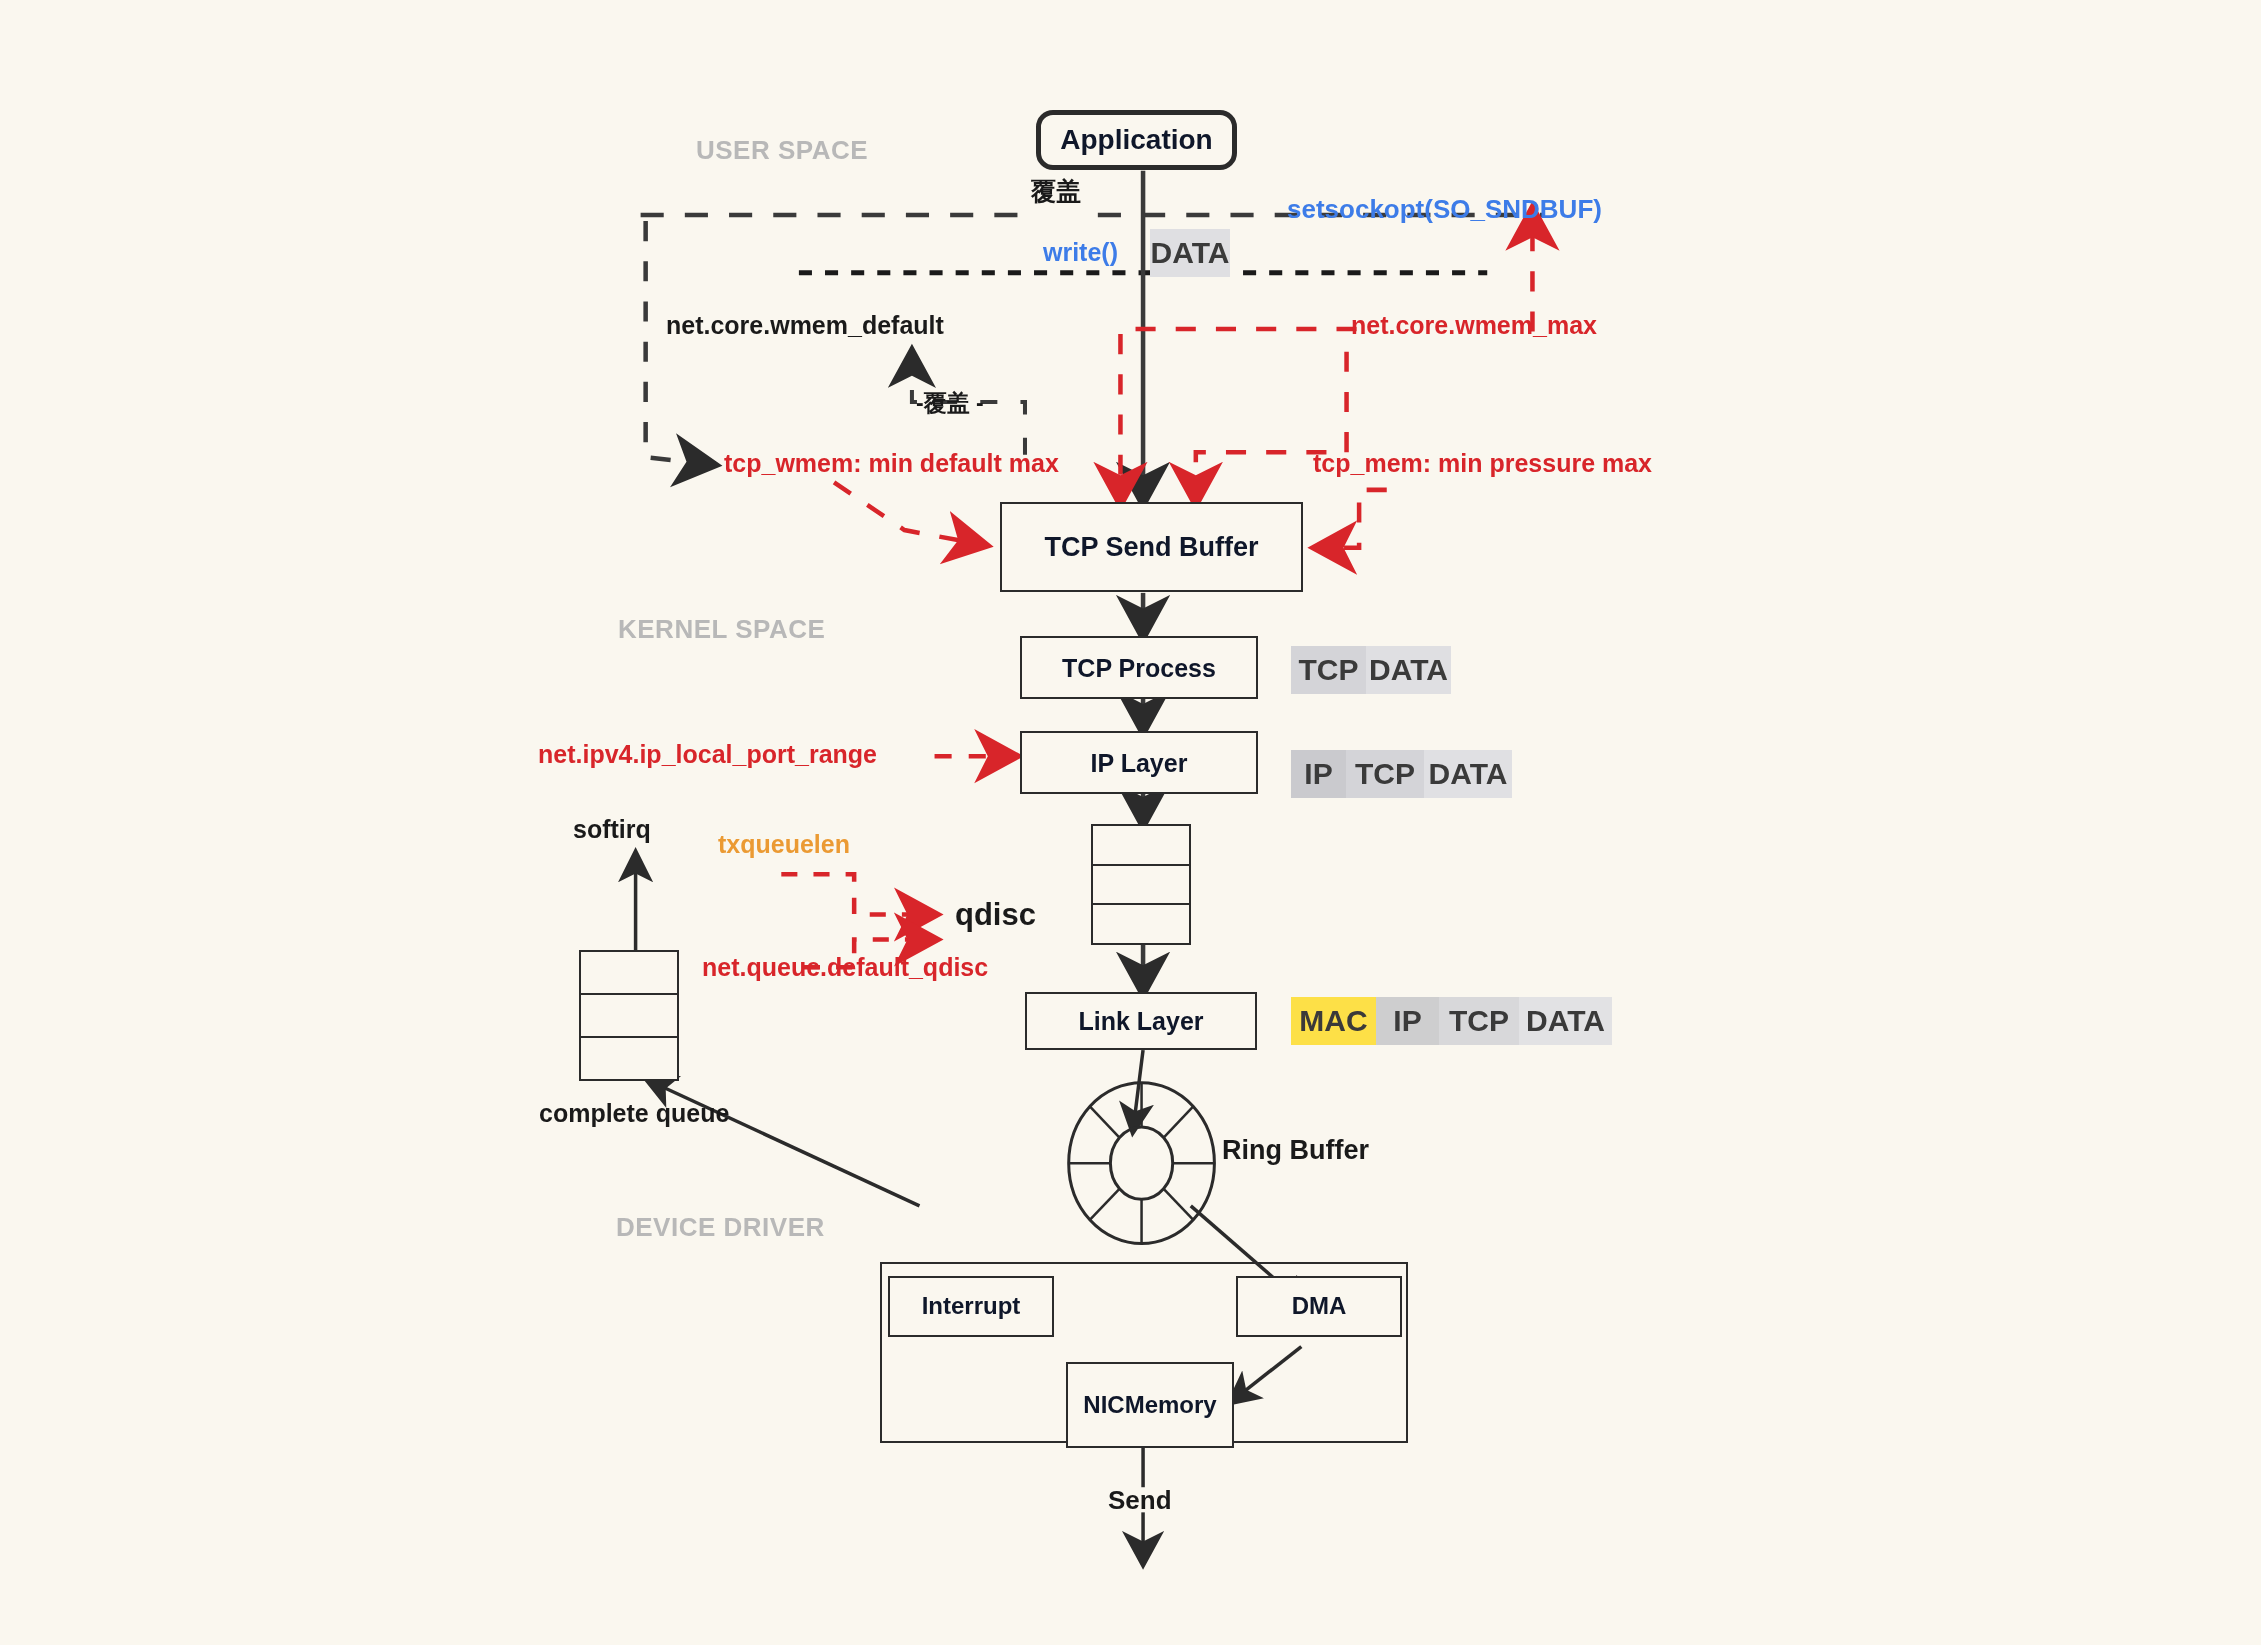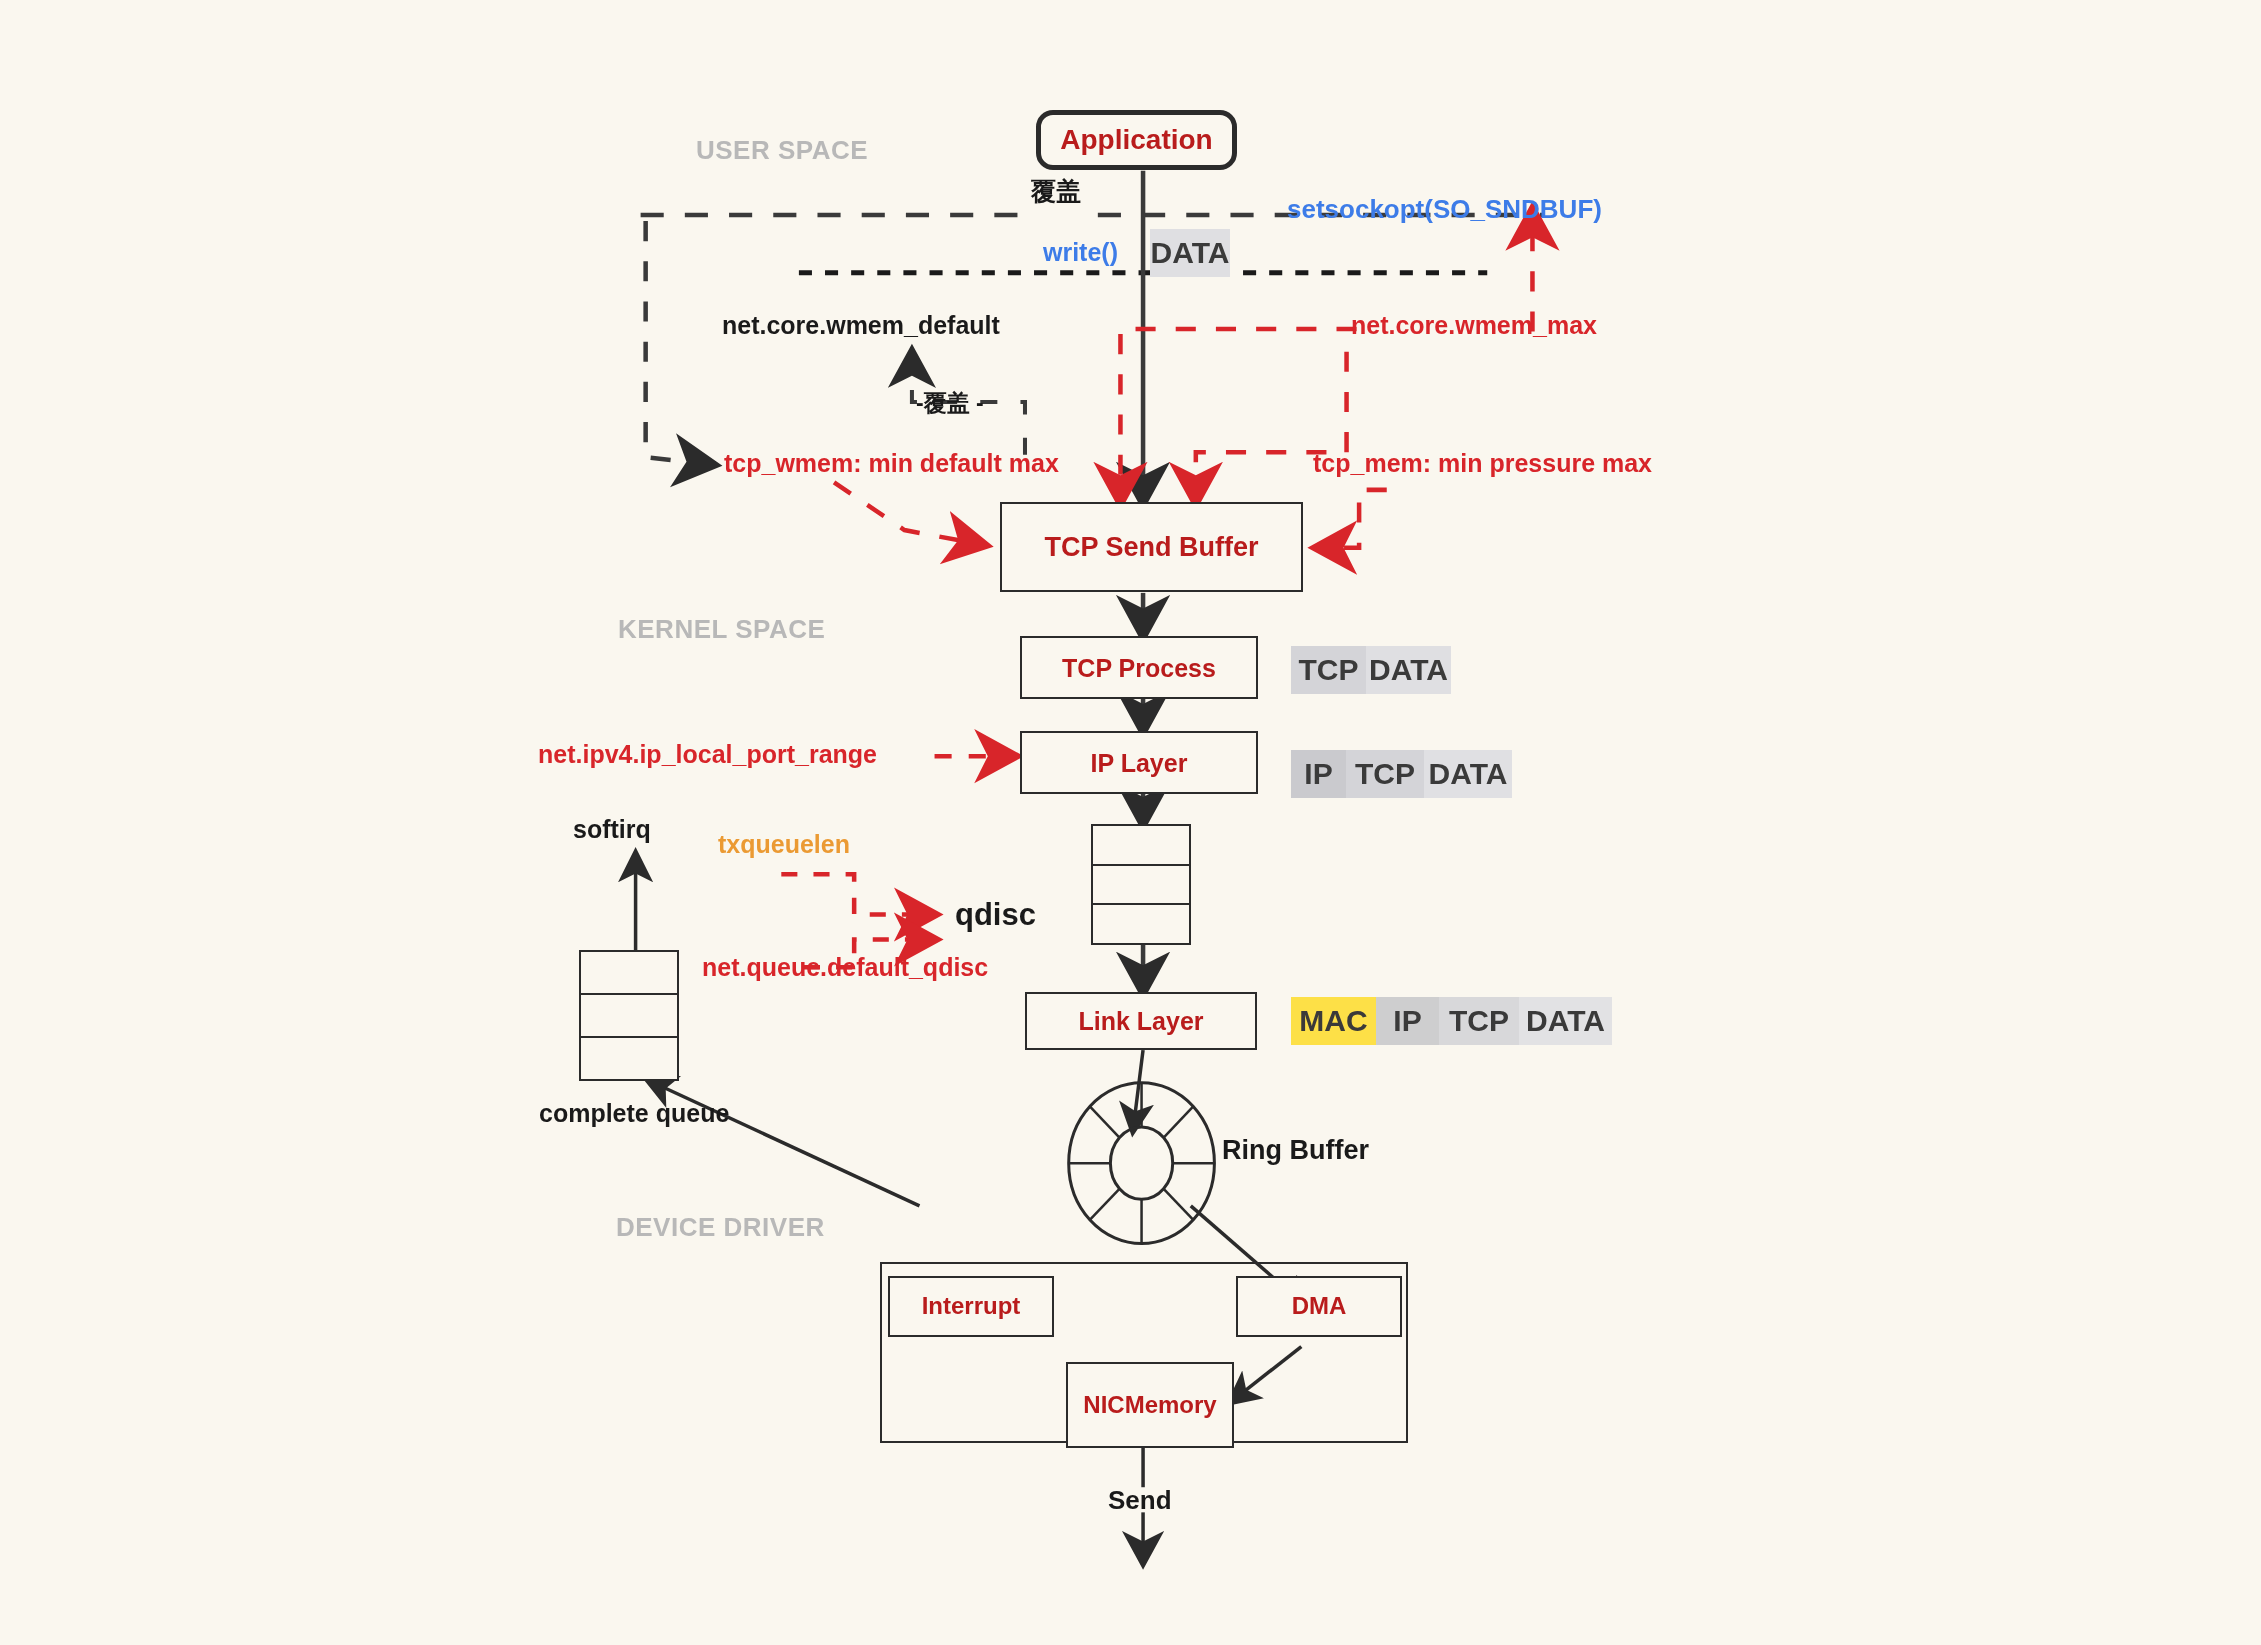--- a/index.html
+++ b/index.html
@@ -42,21 +42,21 @@
   
   .node {
     position: absolute;
     box-sizing: border-box;
     background: #faf7ef;
     border: 2.5px solid #2b2b2b;
     display: flex;
     align-items: center;
     justify-content: center;
     font-weight: bold;
-    color: #b91c1c;
+    color: #0f172a;
     text-align: center;
     line-height: 1.12;
   }
   .node.rounded {
     border-radius: 17px;
     border-width: 5px;
   }
   .node.thin { border-width: 2px; }
 
   
@@ -241,21 +241,21 @@
     <div class="cell" style="width:80px; background:#d8d8da;">TCP</div>
     <div class="cell" style="width:93px; background:#e2e2e4;">DATA</div>
   </div>
 
   <div class="lbl dark" style="left:1031px; top:179px; font-size:25px;">覆盖</div>
 
   <div class="lbl blue" style="left:1043px; top:240px; font-size:25px;">write()</div>
 
   <div class="lbl blue" style="left:1287px; top:196px; font-size:26px;">setsockopt(SO_SNDBUF)</div>
 
-  <div class="lbl dark" style="left:722px; top:313px; font-size:25px;">net.core.wmem_default</div>
+  <div class="lbl dark" style="left:666px; top:313px; font-size:25px;">net.core.wmem_default</div>
 
   <div class="lbl red" style="left:1351px; top:313px; font-size:25px;">net.core.wmem_max</div>
 
   <div class="lbl dark" style="left:916px; top:392px; font-size:23px;">-覆盖 -</div>
 
   <div class="lbl red" style="left:724px; top:451px; font-size:25px;">tcp_wmem: min default max</div>
 
   <div class="lbl red" style="left:1313px; top:451px; font-size:25px;">tcp_mem: min pressure max</div>
 
   <div class="lbl red" style="left:538px; top:742px; font-size:25px;">net.ipv4.ip_local_port_range</div>

